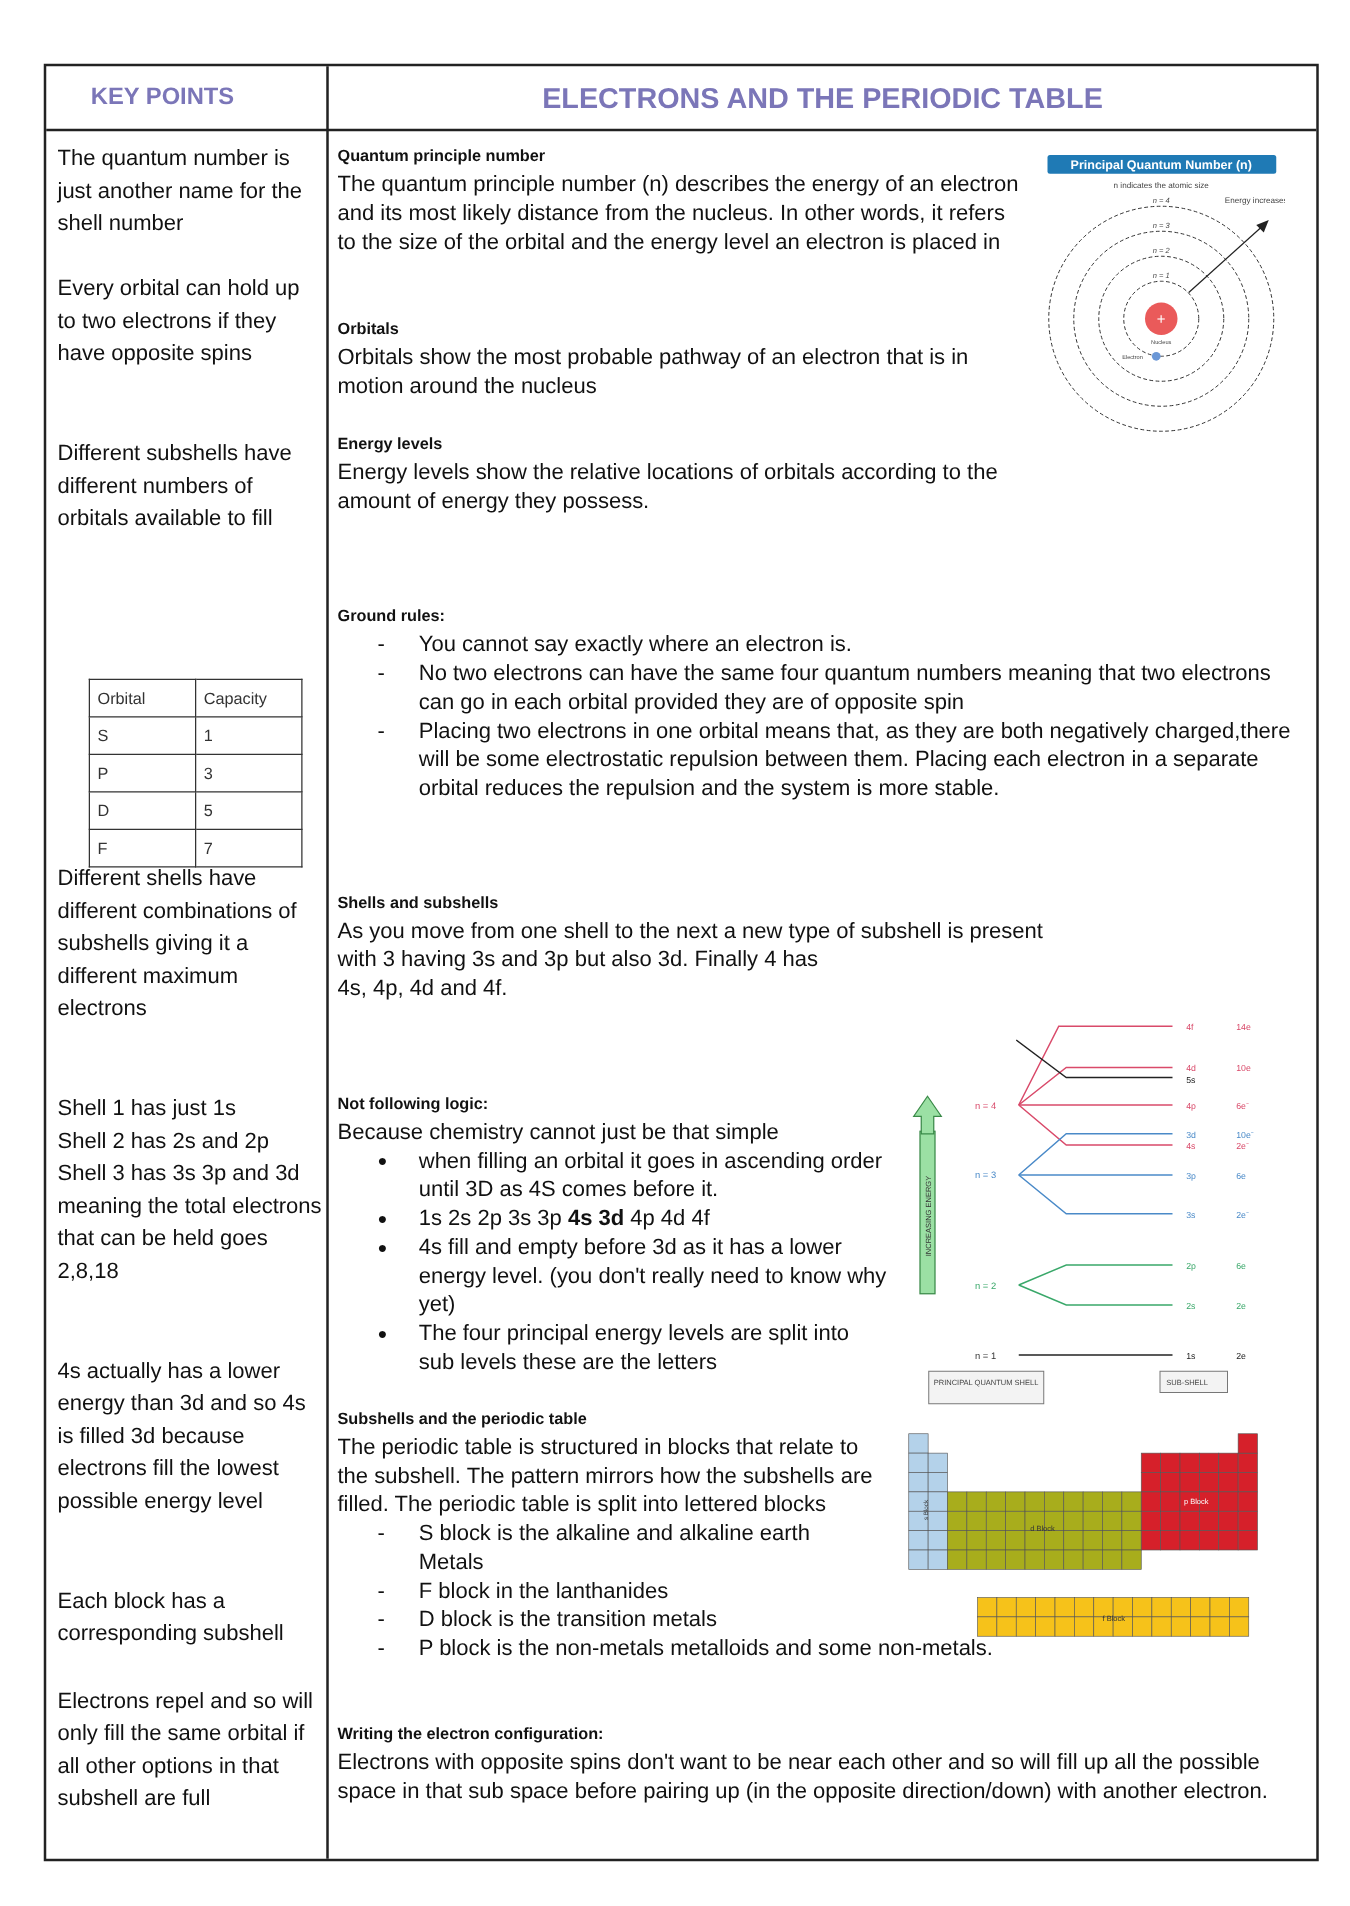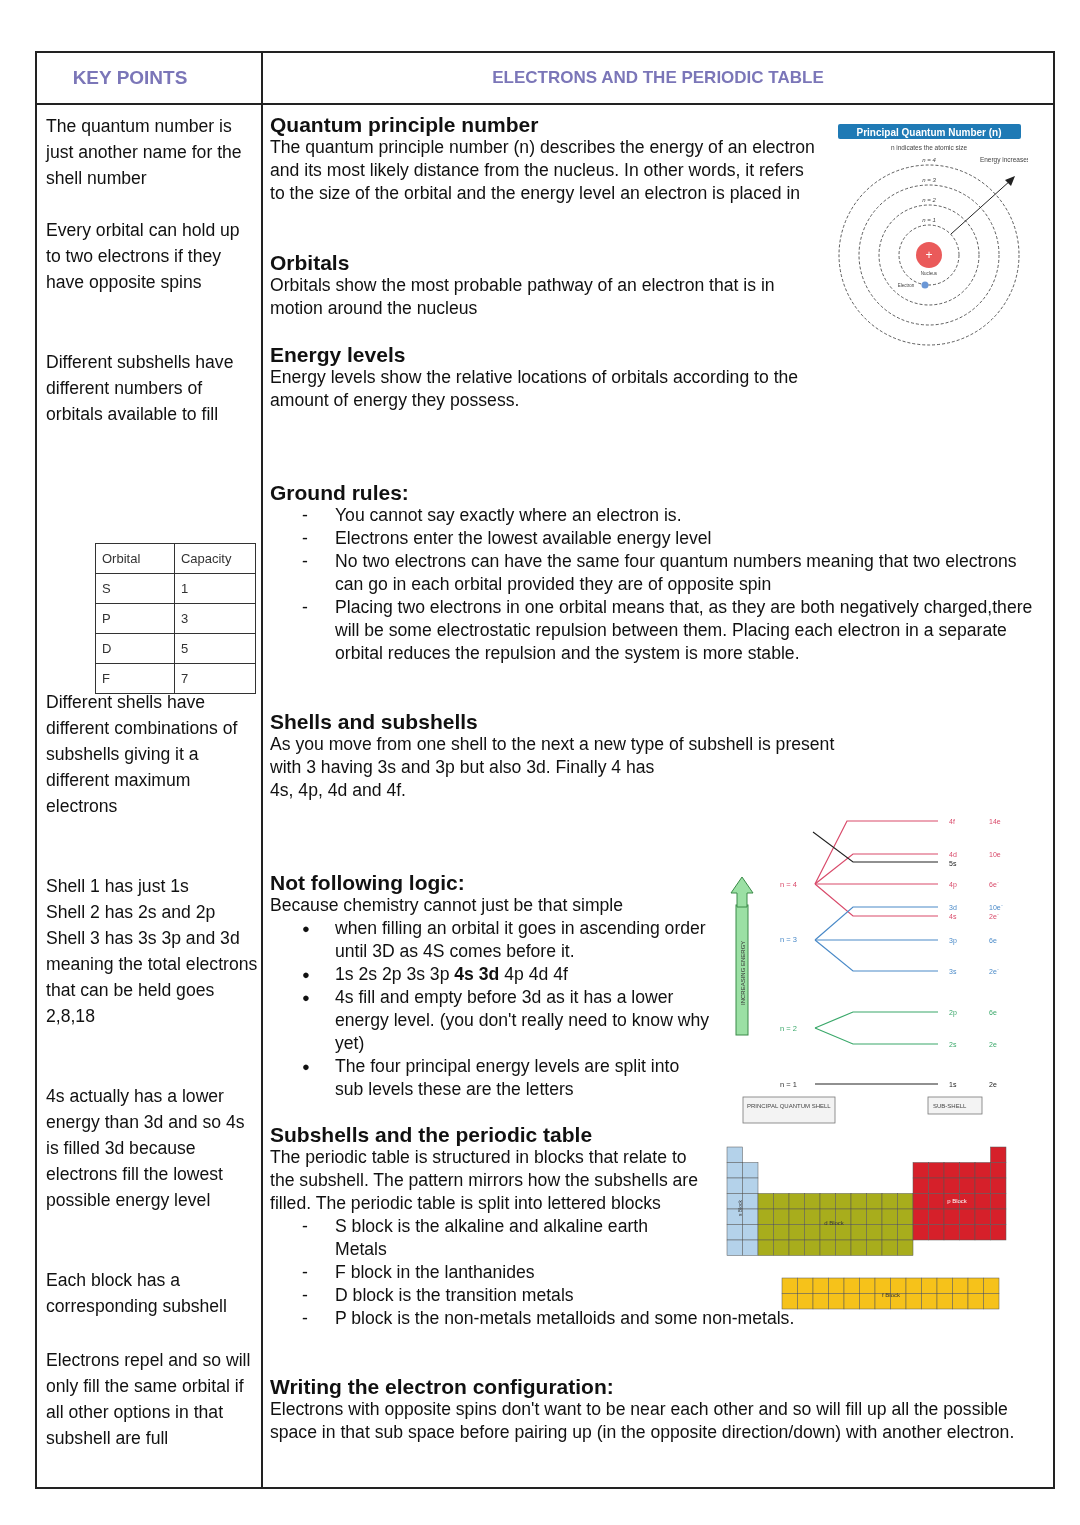--- a/index.html
+++ b/index.html
@@ -1,32 +1,32 @@
 <!DOCTYPE html>
 <html><head>
 <meta charset="utf-8">
 <style>
   html, body { margin: 0; padding: 0; background: #ffffff; }
   body { width: 1080px; height: 1525px; position: relative; font-family: "Liberation Sans", sans-serif; color: #111; }
   .sheet { position: absolute; left: 35px; top: 51px; width: 1020px; height: 1438px; border: 2px solid #222; box-sizing: border-box; }
   .hdr-row { position: absolute; left: 0; top: 0; width: 100%; height: 52px; border-bottom: 2px solid #222; box-sizing: border-box; }
   .col-div { position: absolute; left: 224px; top: 0; bottom: 0; border-left: 2px solid #222; }
   .hdr-left { position: absolute; left: 0; top: 0; width: 186px; height: 50px; display: flex; align-items: center; justify-content: center; color: #7b76b8; font-weight: bold; font-size: 19px; }
-  .hdr-right { position: absolute; left: 226px; top: 0; right: 0; height: 50px; display: flex; align-items: center; justify-content: center; color: #7b76b8; font-weight: bold; font-size: 17px; }
+  .hdr-right { position: absolute; left: 226px; top: 0; right: 0; height: 50px; display: flex; align-items: center; justify-content: center; color: #7b76b8; font-weight: bold; font-size: 23px; }
   .left-col { position: absolute; left: 9px; top: 60px; width: 210px; font-size: 17.6px; line-height: 26px; }
   .kp { position: absolute; left: 0; width: 212px; }
   .right-col { position: absolute; left: 233px; top: 60px; width: 780px; font-size: 17.6px; line-height: 23px; }
   .sec { position: absolute; left: 0; }
-  .sec h3 { margin: 0; font-size: 21px; font-weight: bold; line-height: 23px; }
+  .sec h3 { margin: 0; font-size: 13px; font-weight: bold; line-height: 23px; }
   .sec p { margin: 0; }
   ul.dash, ul.dot { margin: 0; padding: 0; list-style: none; }
   ul.dash li, ul.dot li { position: relative; padding-left: 65px; }
   ul.dash li::before { content: "-"; position: absolute; left: 32px; }
   ul.dot li::before { content: "●"; position: absolute; left: 32px; font-size: 13px; }
-  table.orb { border-collapse: collapse; font-size: 13px; position: absolute; left: 25px; top: 430px; margin-left: 24px; }
+  table.orb { border-collapse: collapse; font-size: 13px; position: absolute; left: 25px; top: 430px; }
   table.orb td { border: 1px solid #333; height: 29px; padding: 0 6px; width: 72px; color: #333; }
   .fig { position: absolute; }
 </style>
 </head>
 <body>
 
 <div class="sheet">
   <div class="hdr-row">
     <div class="hdr-left">KEY POINTS</div>
     <div class="hdr-right">ELECTRONS AND THE PERIODIC TABLE</div>
@@ -82,21 +82,20 @@
       <p>Orbitals show the most probable pathway of an electron that is in motion around the nucleus</p>
     </div>
     <div class="sec" style="top:230px; width:780px">
       <h3>Energy levels</h3>
       <p style="width:550px">Energy levels show the relative locations of orbitals according to the amount of energy they possess.</p>
     </div>
     <div class="sec" style="top:368px; width:770px">
       <h3>Ground rules:</h3>
       <ul class="dash">
         <li>You cannot say exactly where an electron is.</li>
-        <li>Electrons enter the lowest available energy level</li>
         <li>No two electrons can have the same four quantum numbers meaning that two electrons can go in each orbital provided they are of opposite spin</li>
         <li>Placing two electrons in one orbital means that, as they are both negatively charged,there will be some electrostatic repulsion between them. Placing each electron in a separate orbital reduces the repulsion and the system is more stable.</li>
       </ul>
     </div>
     <div class="sec" style="top:597px; width:780px">
       <h3>Shells and subshells</h3>
       <p>As you move from one shell to the next a new type of subshell is present</p>
       <p>with 3 having 3s and 3p but also 3d. Finally 4 has</p>
       <p>4s, 4p, 4d and 4f.</p>
     </div>

